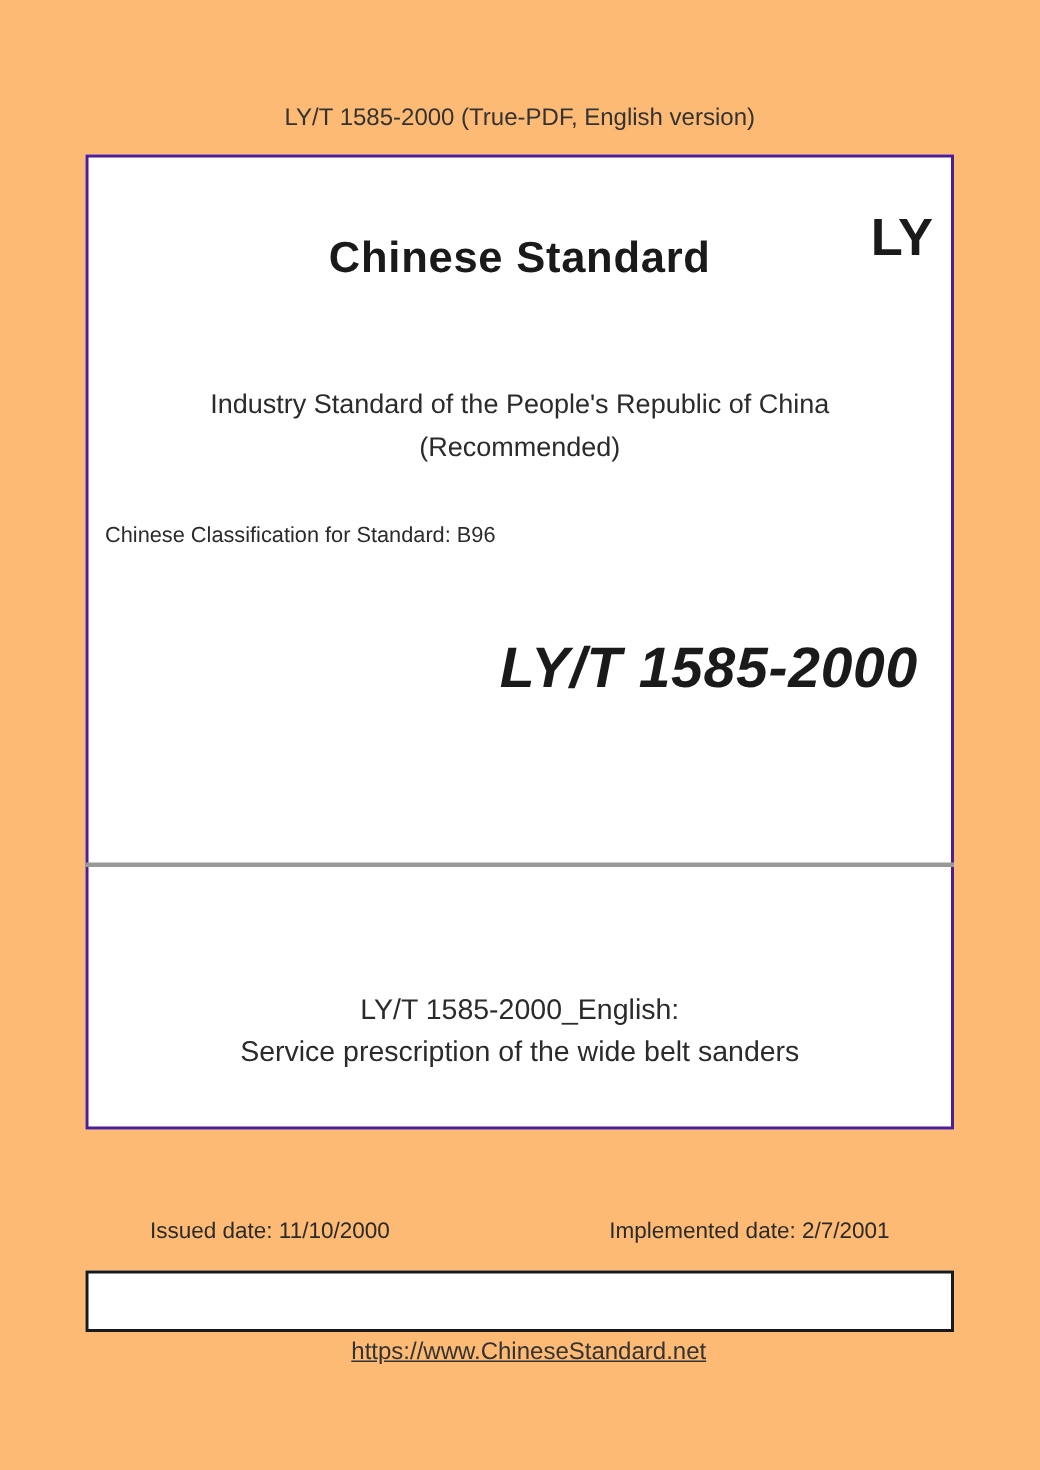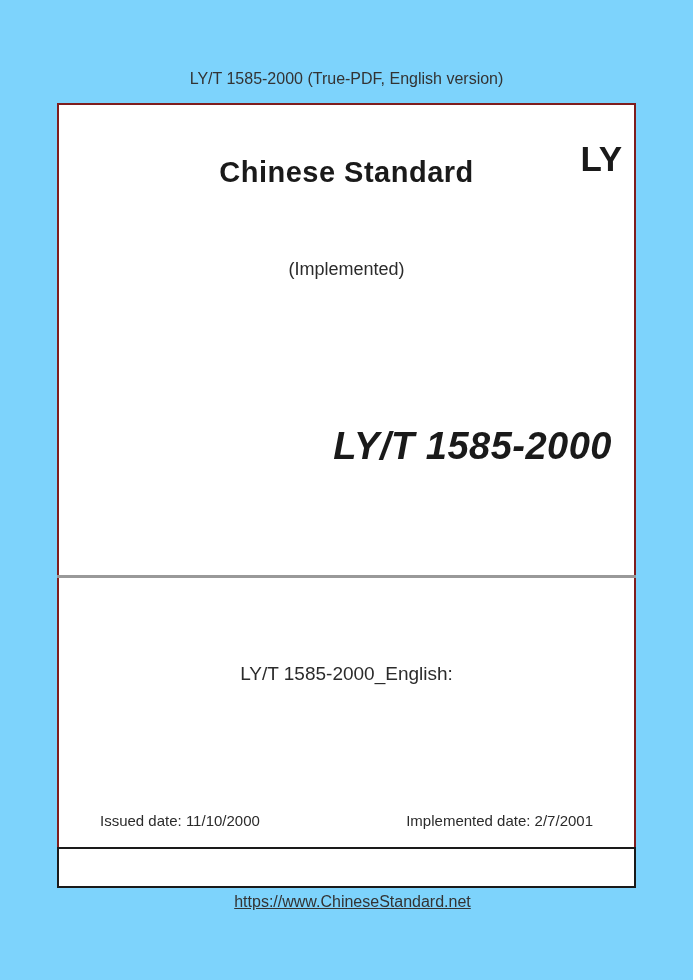--- a/index.html
+++ b/index.html
@@ -5,39 +5,39 @@
   * { margin: 0; padding: 0; box-sizing: border-box; }
   html, body { background: #ffffff; }
   body {
     font-family: "Liberation Sans", "DejaVu Sans", sans-serif;
     color: #333333;
   }
   .page {
     position: relative;
     width: 693px;
     height: 980px;
-    background: #7dd3fc;
+    background: #fdba74;
     overflow: hidden;
   }
   .header-text {
     position: absolute;
     top: 70px;
     left: 0;
     right: 0;
     text-align: center;
     font-size: 16px;
     color: #333333;
   }
   .main-box {
     position: absolute;
     left: 57px;
     top: 103px;
     width: 579px;
-    height: 785px;
-    border: 2px solid #7f1d1d;
+    height: 650px;
+    border: 2px solid #4c1d95;
     background: #ffffff;
   }
   .brand-title {
     position: absolute;
     top: 51px;
     left: 0;
     right: 0;
     text-align: center;
     font-size: 29px;
     font-weight: bold;
@@ -140,30 +140,33 @@
 
   <div class="header-text">LY/T 1585-2000 (True-PDF, English version)</div>
 
   <div class="main-box">
 
     <div class="brand-title">Chinese Standard</div>
 
     <div class="brand-code">LY</div>
 
     <div class="standard-type">
-      <div>(Implemented)</div>
+      <div>Industry Standard of the People's Republic of China</div>
+      <div>(Recommended)</div>
     </div>
 
+    <div class="classification">Chinese Classification for Standard: B96</div>
 
     <div class="standard-number">LY/T 1585-2000</div>
 
     <div class="divider"></div>
 
     <div class="doc-title">
       <div>LY/T 1585-2000_English:</div>
+      <div>Service prescription of the wide belt sanders</div>
     </div>
 
     <div class="dates-row">
       <span>Issued date: 11/10/2000</span>
       <span>Implemented date: 2/7/2001</span>
     </div>
 
   </div>
 
   <div class="empty-box"></div>

